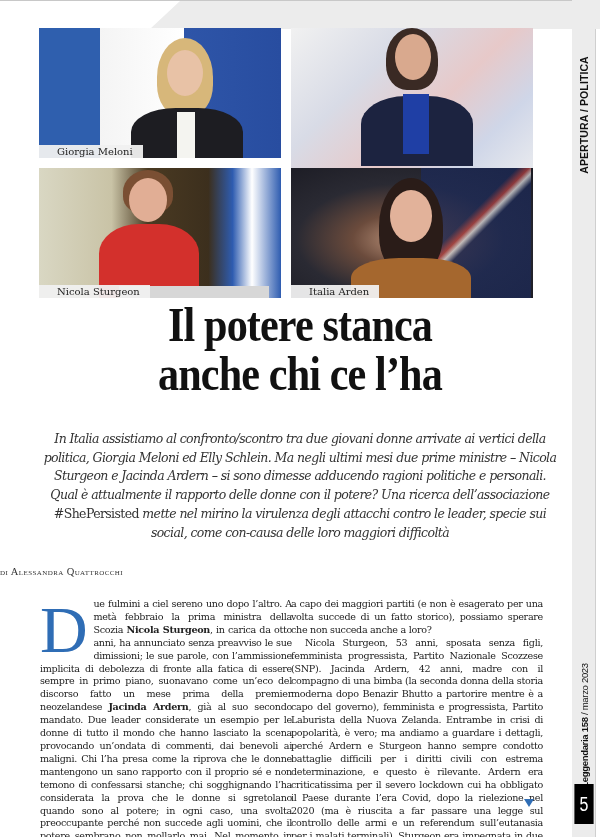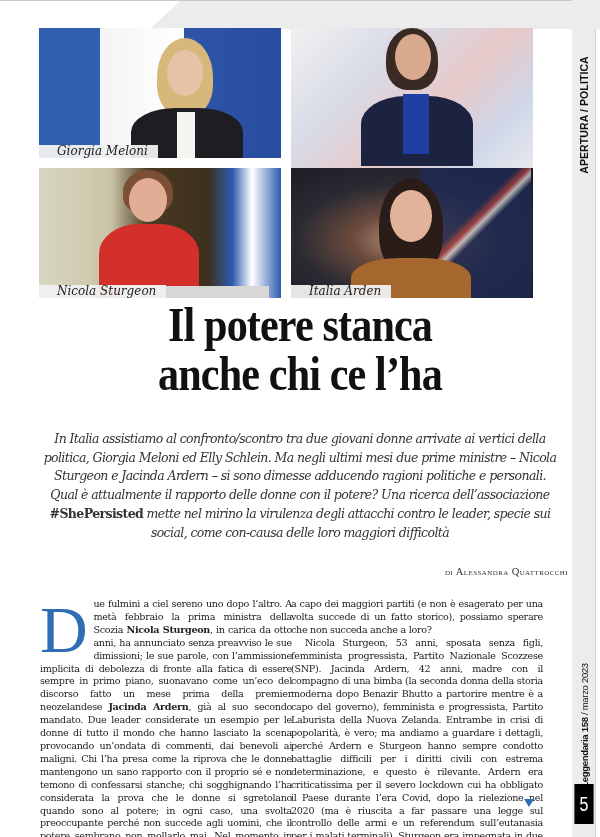--- a/index.html
+++ b/index.html
@@ -13,40 +13,40 @@
   .side-strip-top { position: absolute; left: 572px; top: 0; width: 28px; height: 29px; background: #ececec; }
   .section-label { position: absolute; left: 574px; top: 60px; width: 20px; height: 110px; display: flex; align-items: center; justify-content: center; }
   .section-label span { transform: rotate(-90deg); white-space: nowrap; font-family: "Liberation Sans", sans-serif; font-weight: bold; font-size: 10.5px; letter-spacing: 0.1px; color: #111; }
   .folio-text { position: absolute; left: 574px; top: 660px; width: 20px; height: 130px; display: flex; align-items: center; justify-content: center; }
   .folio-text span { transform: rotate(-90deg); white-space: nowrap; font-family: "Liberation Sans", sans-serif; font-size: 9.5px; color: #111; transform-origin: center; letter-spacing: -0.3px; }
   .folio-text b { font-weight: bold; }
   .page-num { position: absolute; left: 572px; top: 784px; width: 24px; height: 40px; background: #000; color: #fff; font-family: "Liberation Sans", sans-serif; font-size: 20px; display: flex; align-items: center; justify-content: center; transform: scaleX(0.8); }
 
   .photo { position: absolute; overflow: hidden; }
   .photo .bg { position: absolute; inset: 0; }
-  .caption { position: absolute; left: 0; bottom: 0; height: 13px; padding: 0 10px 0 18px; background: rgba(240,240,240,0.95); font-family: "DejaVu Serif", serif; font-style: italic; font-size: 12px; line-height: 13px; color: #222; }
+  .caption { position: absolute; left: 0; bottom: 0; height: 13px; padding: 0 10px 0 18px; background: rgba(240,240,240,0.95); font-family: "DejaVu Serif", serif; font-size: 10px; line-height: 13px; color: #222; }
 
   .p1 { left: 39px; top: 28px; width: 242px; height: 130px; }
   .p1 .bg { background: linear-gradient(90deg, #2f5fae 0%, #2f5fae 25%, #f4f4f4 25%, #ffffff 60%, #2e55a8 60%, #284da0 100%); }
   .p2 { left: 291px; top: 28px; width: 242px; height: 166px; }
   .p2 .bg { background: linear-gradient(135deg, #f1f1f1 0%, #d8dbe6 30%, #e7c9c9 55%, #cfd6e8 75%, #f0f0f0 100%); }
   .p3 { left: 39px; top: 168px; width: 242px; height: 130px; }
   .p3 .bg { background: linear-gradient(90deg, #d9d7c3 0%, #c9c3a6 30%, #4a3a22 45%, #3c2f1d 70%, #2e5cb0 80%, #ffffff 88%, #2e5cb0 100%); }
   .p4 { left: 291px; top: 168px; width: 242px; height: 130px; }
   .p4 .bg { background: radial-gradient(ellipse at 45% 55%, #b89078 0%, #6b4b3c 25%, #2a2a33 55%, #1a1a22 100%); }
   .head { position: absolute; border-radius: 50%; }
   .torso { position: absolute; border-radius: 40% 40% 0 0; }
   .hair { position: absolute; border-radius: 50% 50% 40% 40%; }
 
   .headline { position: absolute; left: 0; top: 300px; width: 600px; text-align: center; font-family: "Liberation Serif", serif; font-size: 49px; line-height: 49px; color: #111; letter-spacing: -1px; transform: scaleX(0.86); transform-origin: 300px 0; }
 
   .standfirst { position: absolute; left: 40px; top: 430px; width: 520px; text-align: center; font-family: "DejaVu Serif", serif; font-style: italic; font-size: 12.5px; line-height: 18.7px; color: #333; letter-spacing: -0.6px; }
-  .standfirst .hashtag { font-style: normal; font-weight: bold; }
+  .standfirst .hashtag { font-style: normal; }
 
-  .byline { position: absolute; left: 0; top: 566px; width: 568px; text-align: right; font-family: "Liberation Serif", serif; font-size: 9px; letter-spacing: 0.4px; color: #333; }
+  .byline { position: absolute; left: 0; top: 566px; width: 568px; text-align: left; font-family: "Liberation Serif", serif; font-size: 9px; letter-spacing: 0.4px; color: #333; }
   .byline .sc { font-variant: small-caps; font-size: 10.5px; }
 
   .col { position: absolute; top: 598px; width: 252px; font-family: "DejaVu Serif", serif; font-size: 9.6px; line-height: 12.9px; color: #222; text-align: justify; letter-spacing: -0.3px; }
   .col-left { left: 40px; }
   .col-right { left: 291px; }
   .col p { margin: 0; }
   .col p.indent { text-indent: 14px; }
   .dropcap { float: left; font-family: "Liberation Serif", serif; font-size: 66px; line-height: 52px; color: #2f6db5; margin: 2px 6px 0 0; padding-top: 4px; }
   .end-mark { position: absolute; left: 524px; top: 799px; width: 0; height: 0; border-left: 5px solid transparent; border-right: 5px solid transparent; border-top: 8px solid #2f6db5; }
 </style>

